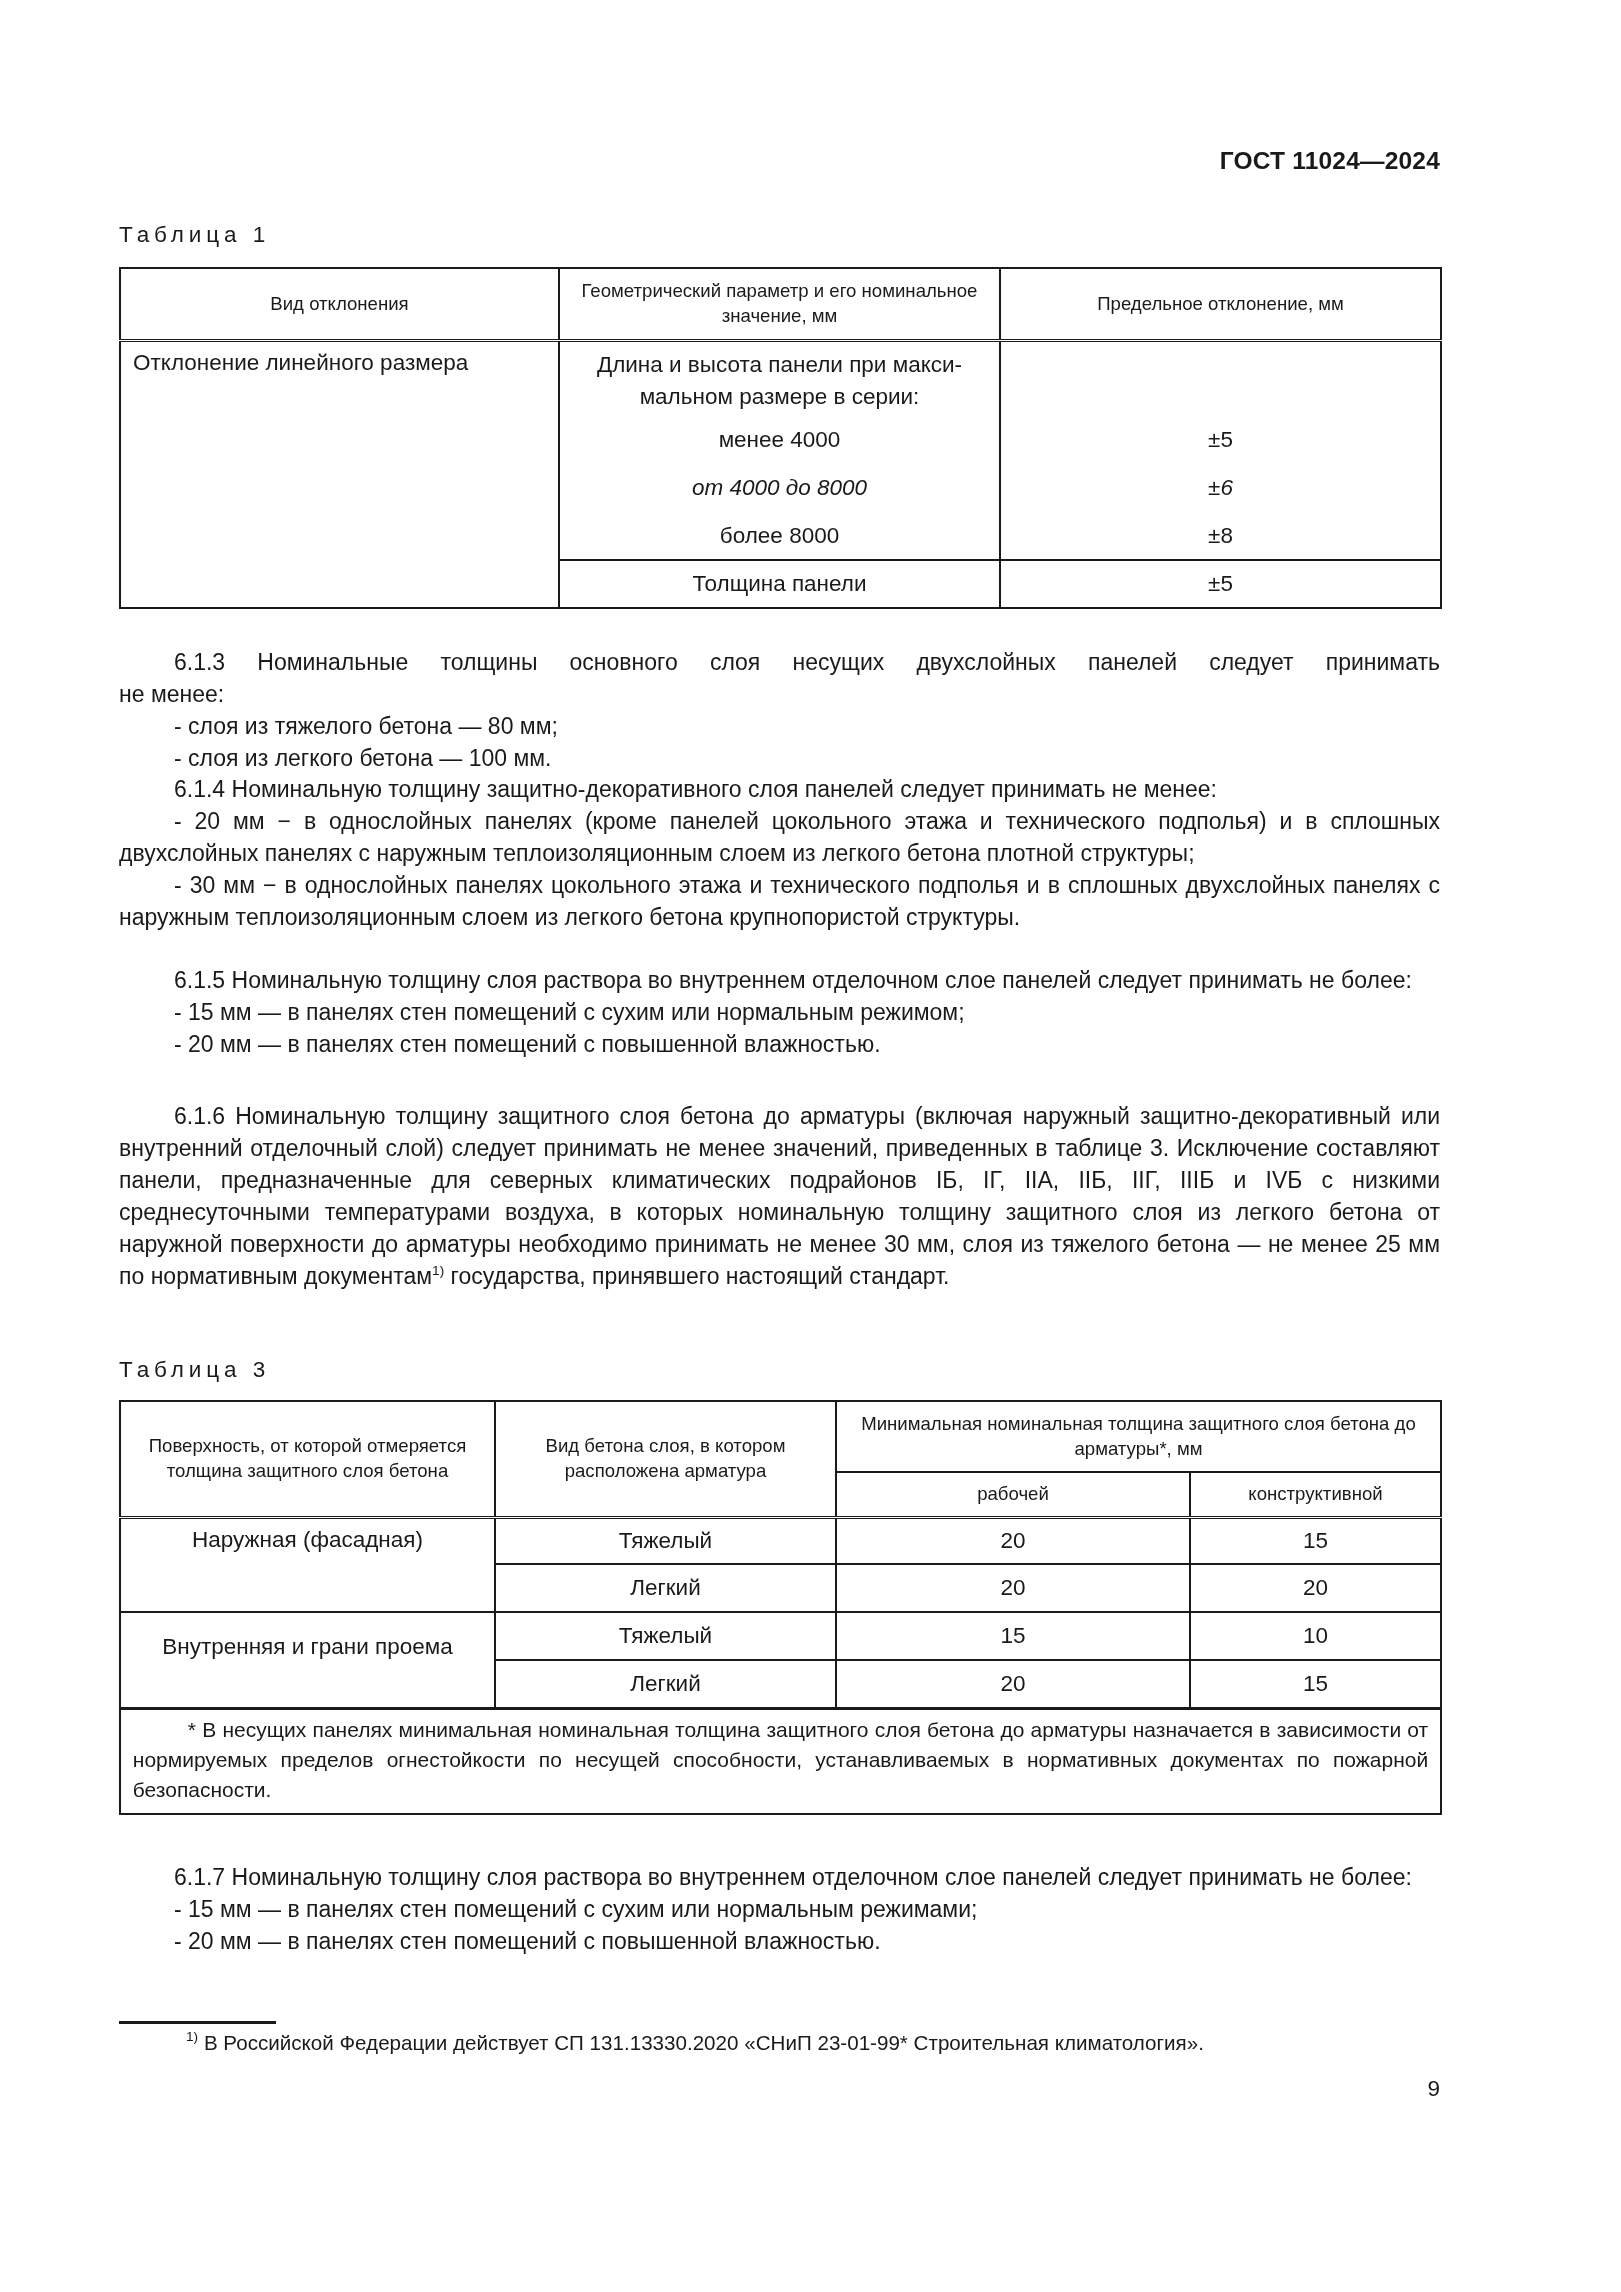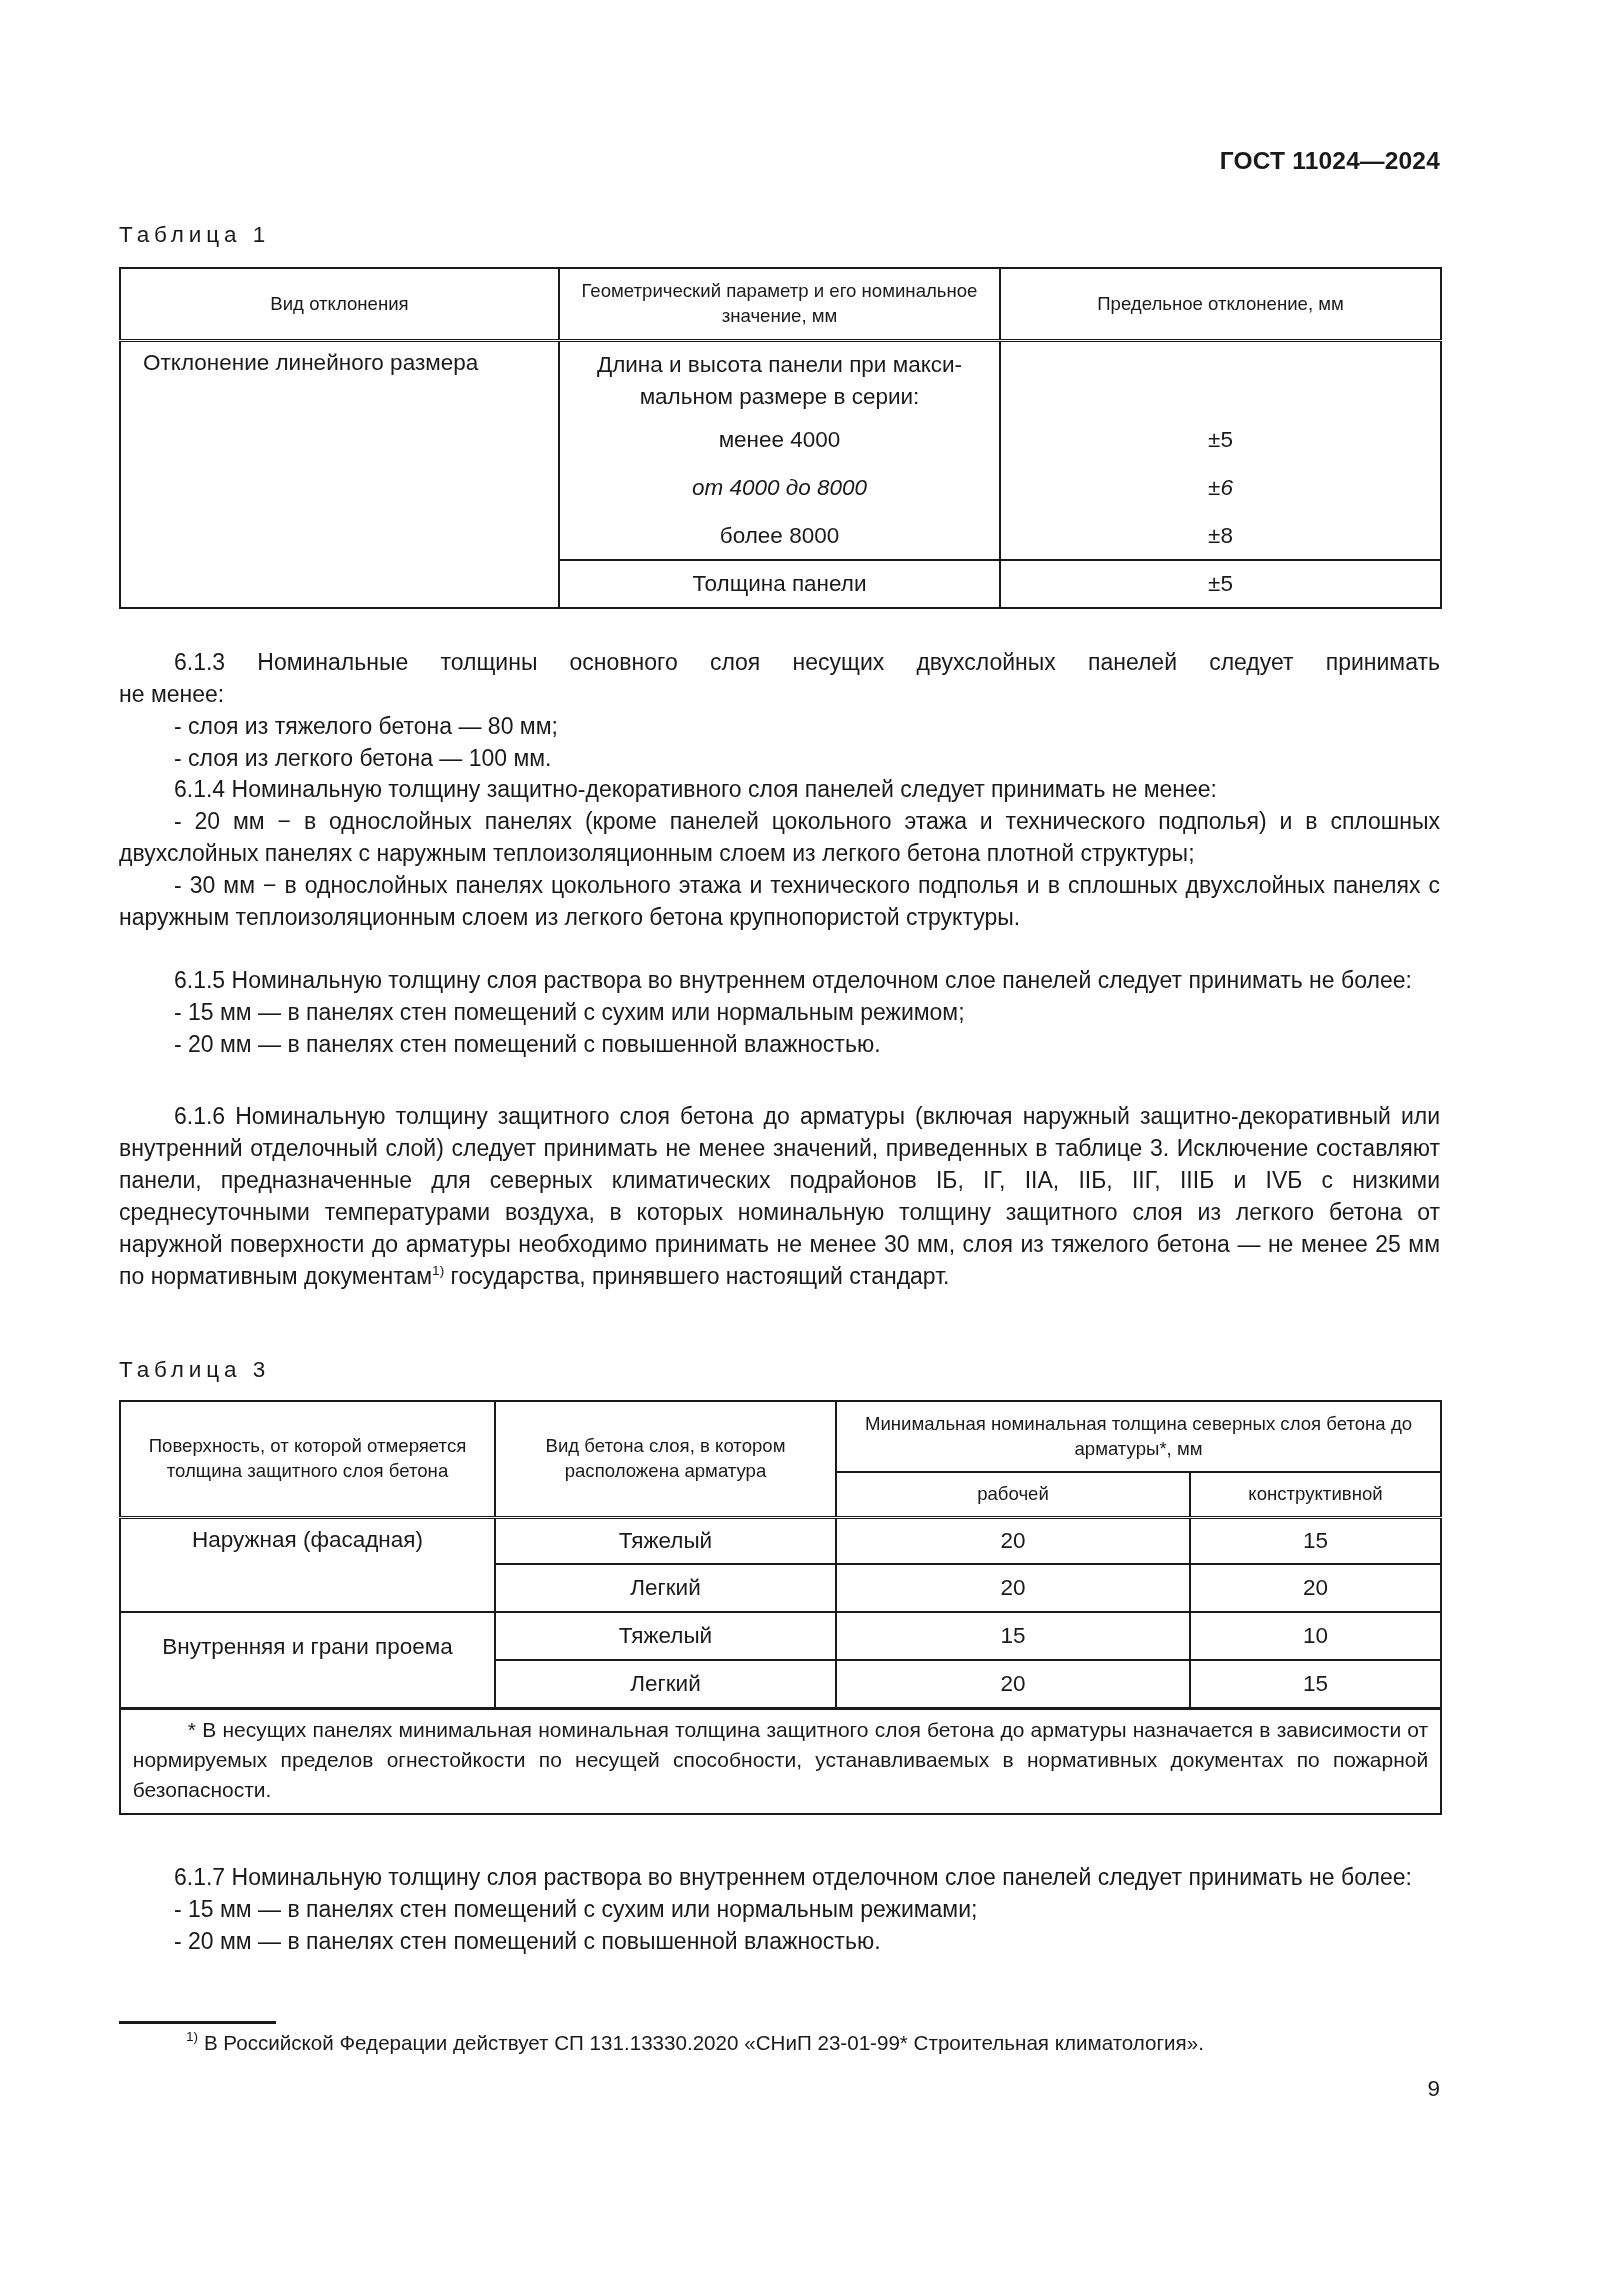--- a/index.html
+++ b/index.html
@@ -57,21 +57,21 @@
       <col style="width:441px">
       <col style="width:441px">
     </colgroup>
   <tbody>
       <tr class="head-row" style="height:72px;">
     <th>Вид отклонения</th>
     <th>Геометрический параметр и его номинальное значение, мм</th>
     <th>Предельное отклонение, мм</th>
   </tr>
   <tr class="double-top">
-    <td rowspan="5" style="text-align:left;vertical-align:top;padding-top:5.9px;padding-left:22px;">Отклонение линейного размера</td>
+    <td rowspan="5" style="text-align:left;vertical-align:top;padding-top:5.9px;padding-left:12px;">Отклонение линейного размера</td>
     <td style="padding-top:3.9px;height:71px;">
       <span class="line">Длина и высота панели при макси-</span>
       <span class="line">мальном размере в серии:</span>
     </td>
     <td></td>
   </tr>
   <tr style="height:48px;">
     <td>менее 4000</td>
     <td>±5</td>
   </tr>
@@ -119,21 +119,21 @@
   <colgroup>
       <col style="width:375px">
       <col style="width:341px">
       <col style="width:354px">
       <col style="width:251px">
     </colgroup>
   <tbody>
       <tr style="height:71px;">
     <th rowspan="2" style="border-bottom:2px solid #1a1a1a;margin-top:24px;">Поверхность, от которой отмеряется толщина защитного слоя бетона</th>
     <th rowspan="2" style="border-bottom:2px solid #1a1a1a;">Вид бетона слоя, в котором расположена арматура</th>
-    <th colspan="2" style="border-bottom:2px solid #1a1a1a;">Минимальная номинальная толщина северных слоя бетона до арматуры*, мм</th>
+    <th colspan="2" style="border-bottom:2px solid #1a1a1a;">Минимальная номинальная толщина защитного слоя бетона до арматуры*, мм</th>
   </tr>
   <tr style="height:45px;">
     <th style="border-bottom:2px solid #1a1a1a;">рабочей</th>
     <th style="border-bottom:2px solid #1a1a1a;">конструктивной</th>
   </tr>
   <tr class="double-top" style="height:47px;">
     <td rowspan="2" style="vertical-align:top;padding-top:5.9px;">Наружная (фасадная)</td>
     <td>Тяжелый</td>
     <td>20</td>
     <td>15</td>

